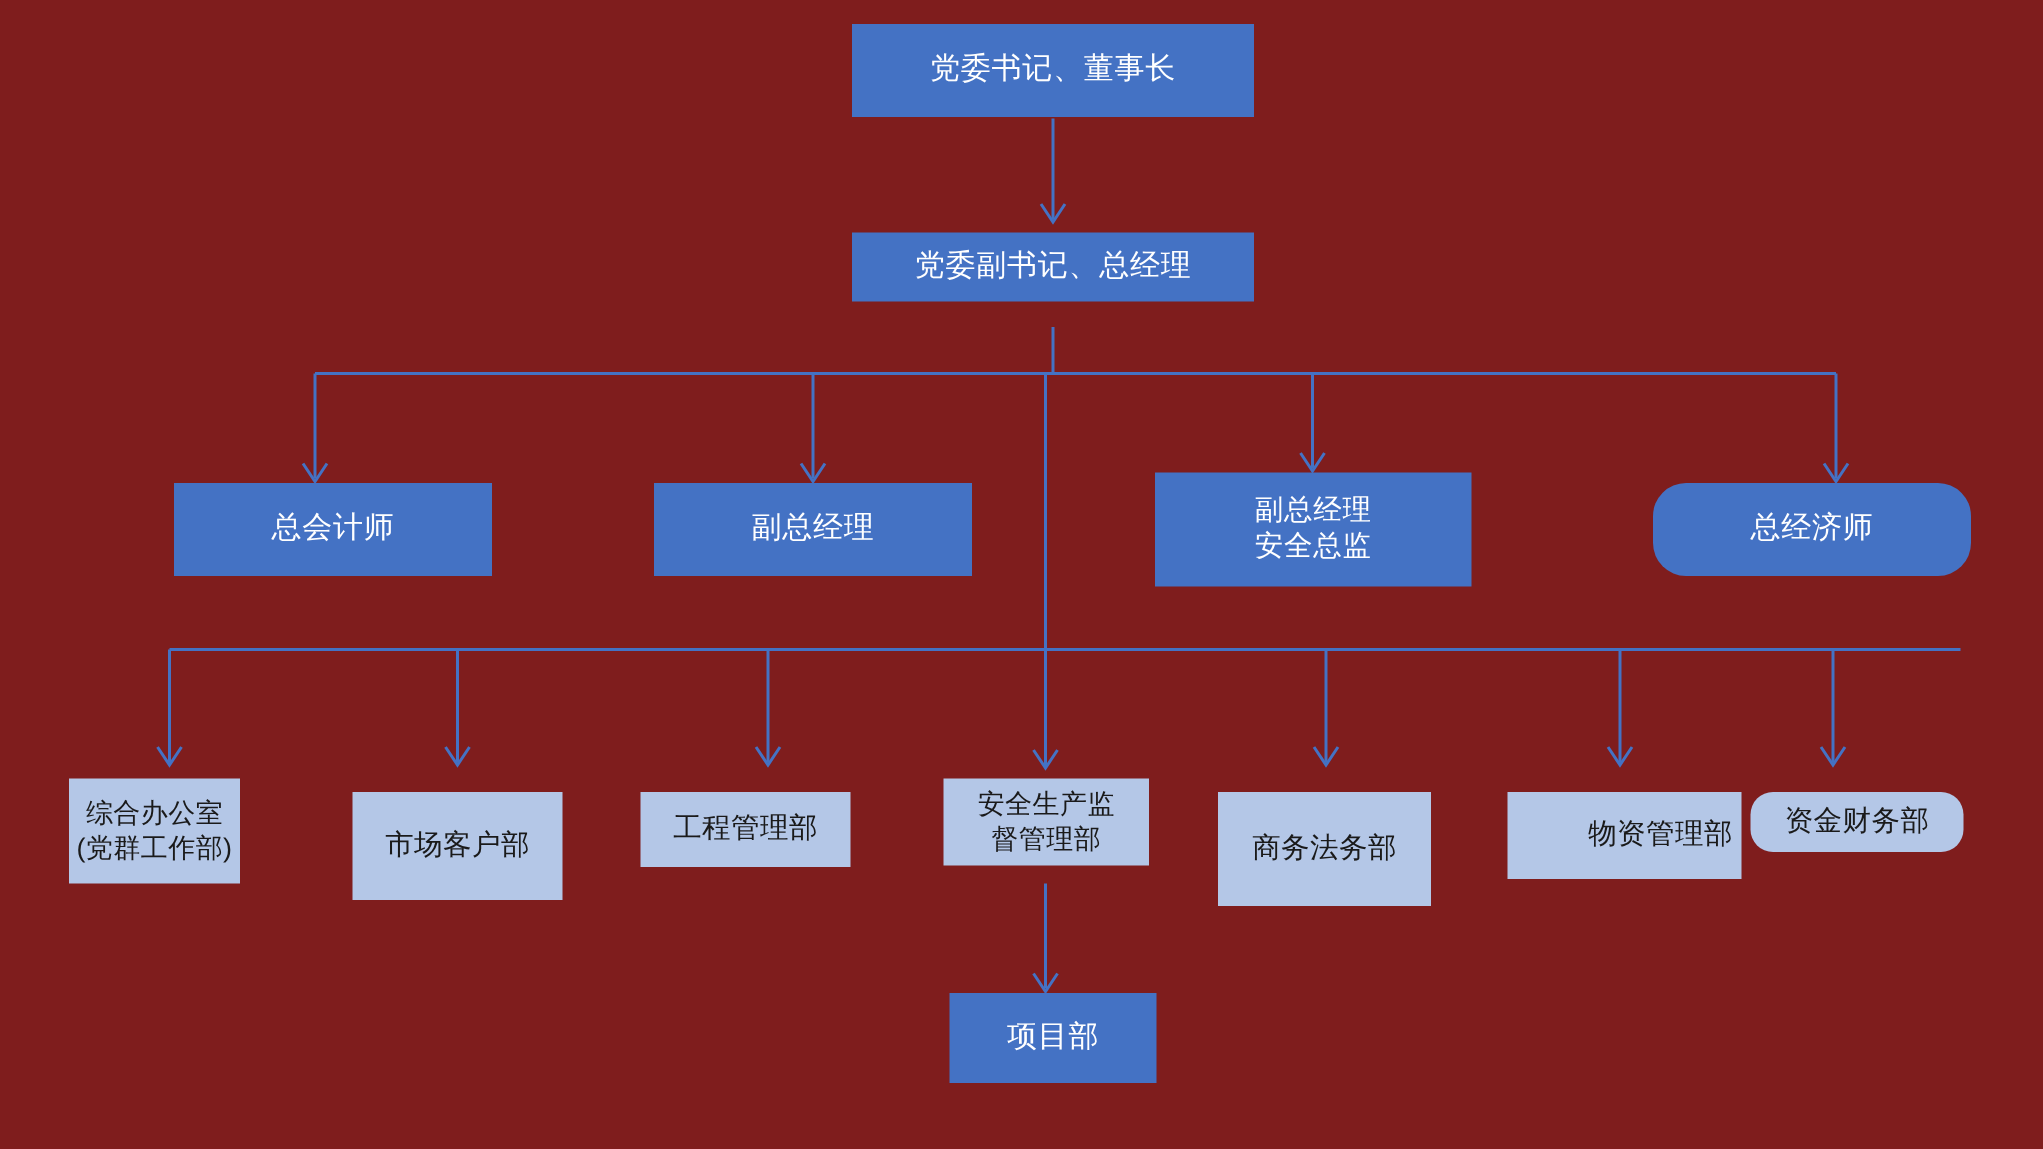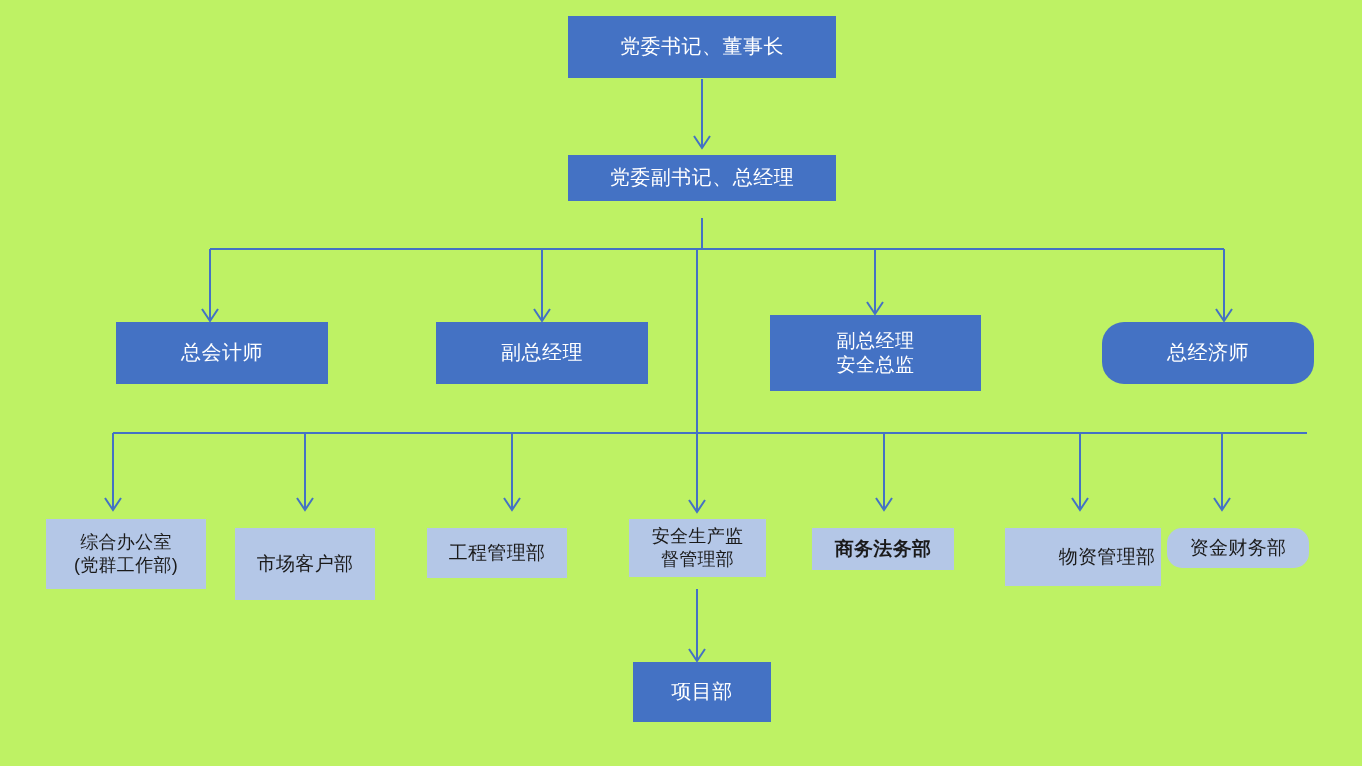--- a/index.html
+++ b/index.html
@@ -7,21 +7,21 @@
     padding: 0;
     background: #ffffff;
   }
   body {
     font-family: "Liberation Sans", "DejaVu Sans", sans-serif;
   }
   #org-chart {
     position: relative;
     width: 1362px;
     height: 766px;
-    background: #bef264;
+    background: #7f1d1d;
     overflow: hidden;
   }
   #connector-layer {
     position: absolute;
     left: 0;
     top: 0;
     width: 1362px;
     height: 766px;
     pointer-events: none;
   }
@@ -120,39 +120,39 @@
 
   <div class="node node-exec" style="left:770px; top:315px; width:211px; height:76px; font-size:19px;">
     <span>副总经理
 安全总监</span>
   </div>
 
   <div class="node node-exec" style="left:1102px; top:322px; width:212px; height:62px;border-radius:22px;">
     <span>总经济师</span>
   </div>
 
-  <div class="node node-dept two-line" style="left:46px; top:519px; width:160px; height:70px;">
+  <div class="node node-dept two-line" style="left:46px; top:519px; width:114px; height:70px;">
     <span>综合办公室
 (党群工作部)</span>
   </div>
 
   <div class="node node-dept" style="left:235px; top:528px; width:140px; height:72px;">
     <span>市场客户部</span>
   </div>
 
   <div class="node node-dept" style="left:427px; top:528px; width:140px; height:50px;">
     <span>工程管理部</span>
   </div>
 
   <div class="node node-dept two-line" style="left:629px; top:519px; width:137px; height:58px;">
     <span>安全生产监
 督管理部</span>
   </div>
 
-  <div class="node node-dept" style="left:812px; top:528px; width:142px; height:42px;font-weight:bold;">
+  <div class="node node-dept" style="left:812px; top:528px; width:142px; height:76px;">
     <span>商务法务部</span>
   </div>
 
   <div class="node node-dept" style="left:1005px; top:528px; width:156px; height:58px;padding-left:48px;">
     <span>物资管理部</span>
   </div>
 
   <div class="node node-dept" style="left:1167px; top:528px; width:142px; height:40px;border-radius:15px;">
     <span>资金财务部</span>
   </div>

